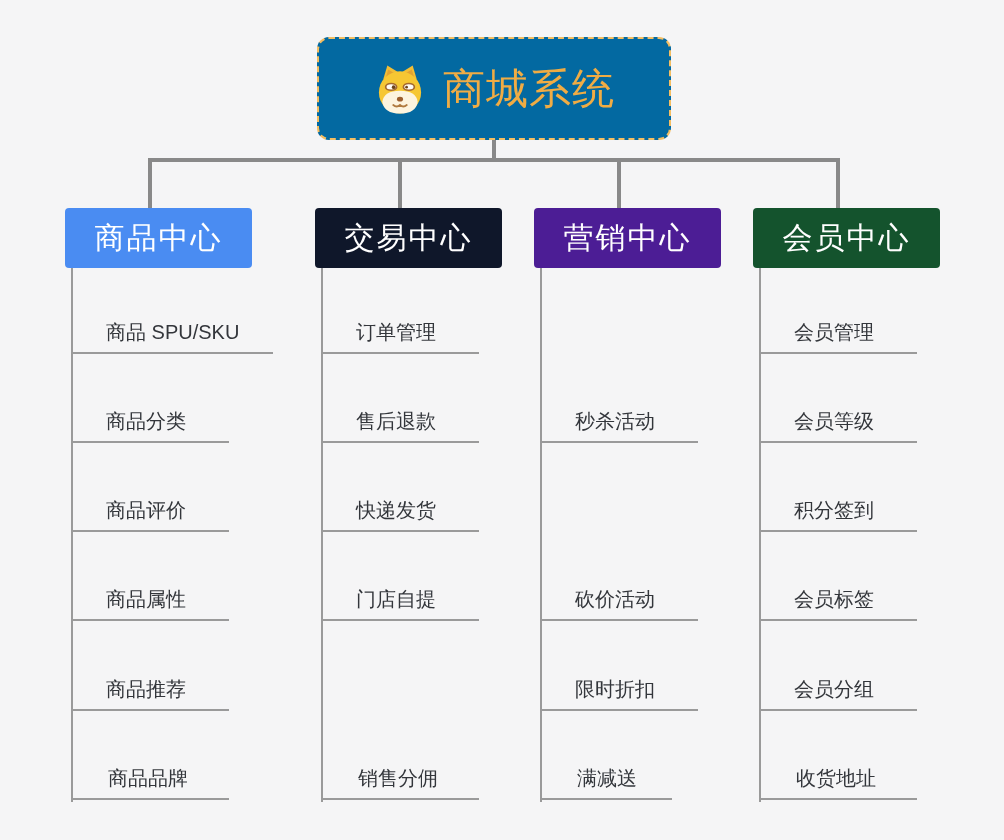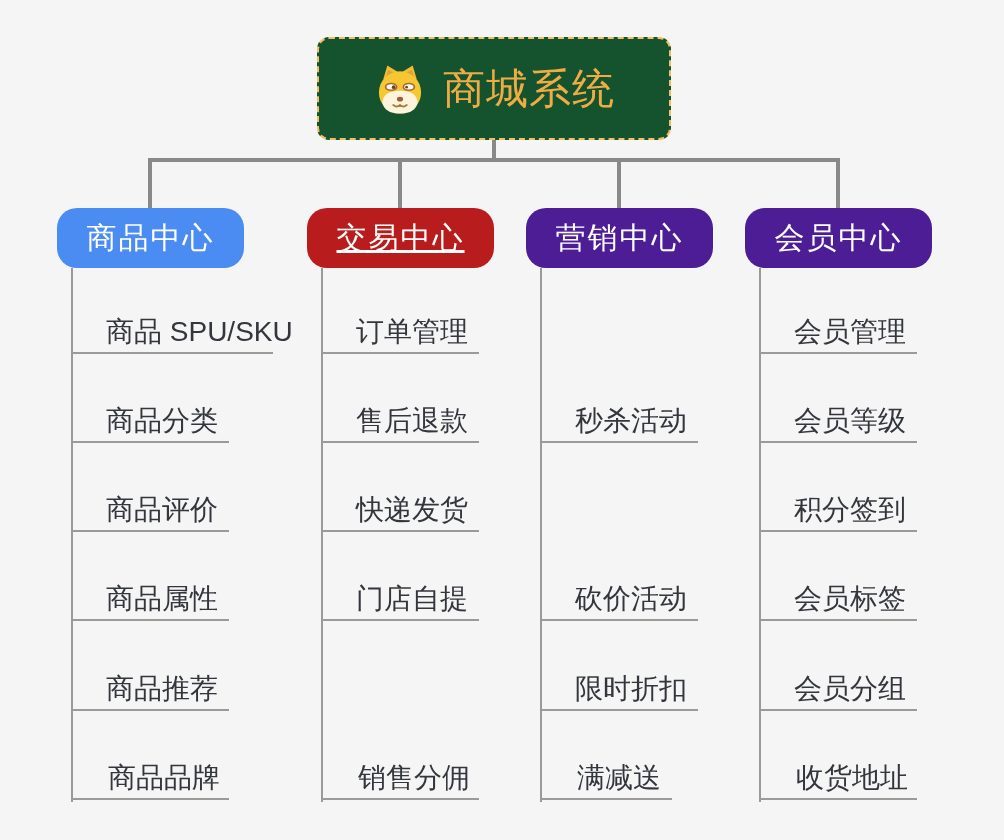--- a/index.html
+++ b/index.html
@@ -17,54 +17,54 @@
   .h-bar{left:148px;top:158px;width:692px;height:4px;}
   .drop{top:158px;width:4px;height:52px;}
   .drop-0{left:148px;}
   .drop-1{left:398px;}
   .drop-2{left:617px;}
   .drop-3{left:836px;}
 
   
   .root-node{
     position:absolute;left:317px;top:37px;width:354px;height:103px;
-    background:#14532d;border:2px dashed #f4be62;border-radius:12px;
+    background:#0369a1;border:2px dashed #f4be62;border-radius:12px;
     box-sizing:border-box;
     display:flex;align-items:center;justify-content:center;gap:16px;
     cursor:pointer;
   }
   .root-node svg{display:block;flex:0 0 auto;}
   .root-title{
     color:#f0ac44;font-size:42px;letter-spacing:1px;line-height:1;
     white-space:nowrap;
   }
 
   
   .branch{position:absolute;top:208px;width:250px;height:600px;}
   .branch-0{left:57px;}
   .branch-1{left:307px;}
   .branch-2{left:526px;}
   .branch-3{left:745px;}
 
   .branch-box{
-    position:absolute;left:0;top:0;width:187px;height:60px;
-    border-radius:20px;box-sizing:border-box;
+    position:absolute;left:8px;top:0;width:187px;height:60px;
+    border-radius:4px;box-sizing:border-box;
     display:flex;align-items:center;justify-content:center;
     color:#ffffff;font-size:30px;letter-spacing:2px;white-space:nowrap;
     cursor:pointer;
   }
   .trunk{
     position:absolute;left:14px;top:60px;width:2px;height:534px;
     background:#9a9a9a;
   }
   .leaf{
     position:absolute;left:15px;height:40px;box-sizing:border-box;
     border-bottom:2px solid #9a9a9a;
     padding-left:34px;
-    font-size:28px;line-height:36px;color:#33363b;white-space:nowrap;
+    font-size:20px;line-height:36px;color:#33363b;white-space:nowrap;
     width:157px;
     cursor:pointer;
   }
   .leaf-0{top:106px;}
   .leaf-1{top:195px;}
   .leaf-2{top:284px;}
   .leaf-3{top:373px;}
   .leaf-4{top:463px;}
   .leaf-5{top:552px;padding-left:36px;}
   .leaf.w-wide{width:201px;}
@@ -105,40 +105,40 @@
     <div class="trunk"></div>
     <div class="leaf leaf-0 w-wide">商品 SPU/SKU</div>
     <div class="leaf leaf-1">商品分类</div>
     <div class="leaf leaf-2">商品评价</div>
     <div class="leaf leaf-3">商品属性</div>
     <div class="leaf leaf-4">商品推荐</div>
     <div class="leaf leaf-5">商品品牌</div>
   </div>
 
   <div class="branch branch-1">
-    <div class="branch-box" style="background-color: #b91c1c; text-decoration: underline;">交易中心</div>
+    <div class="branch-box" style="background-color: #0f172a;">交易中心</div>
     <div class="trunk"></div>
     <div class="leaf leaf-0">订单管理</div>
     <div class="leaf leaf-1">售后退款</div>
     <div class="leaf leaf-2">快递发货</div>
     <div class="leaf leaf-3">门店自提</div>
     <div class="leaf leaf-5">销售分佣</div>
   </div>
 
   <div class="branch branch-2">
     <div class="branch-box" style="background-color: #4c1d95;">营销中心</div>
     <div class="trunk"></div>
     <div class="leaf leaf-1">秒杀活动</div>
     <div class="leaf leaf-3">砍价活动</div>
     <div class="leaf leaf-4">限时折扣</div>
     <div class="leaf leaf-5 w-narrow">满减送</div>
   </div>
 
   <div class="branch branch-3">
-    <div class="branch-box" style="background-color: #4c1d95;">会员中心</div>
+    <div class="branch-box" style="background-color: #14532d;">会员中心</div>
     <div class="trunk"></div>
     <div class="leaf leaf-0">会员管理</div>
     <div class="leaf leaf-1">会员等级</div>
     <div class="leaf leaf-2">积分签到</div>
     <div class="leaf leaf-3">会员标签</div>
     <div class="leaf leaf-4">会员分组</div>
     <div class="leaf leaf-5">收货地址</div>
   </div>
 
 </div>

